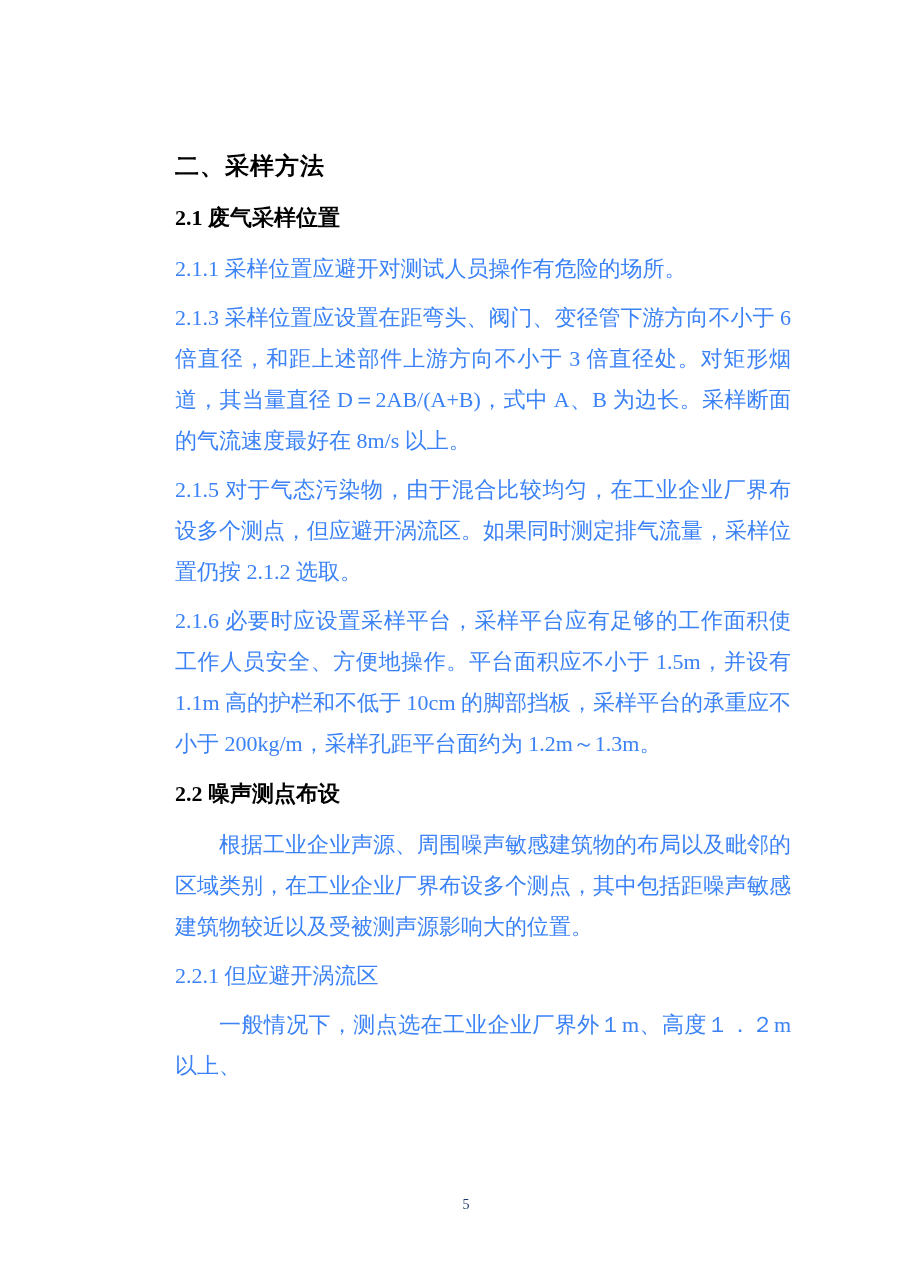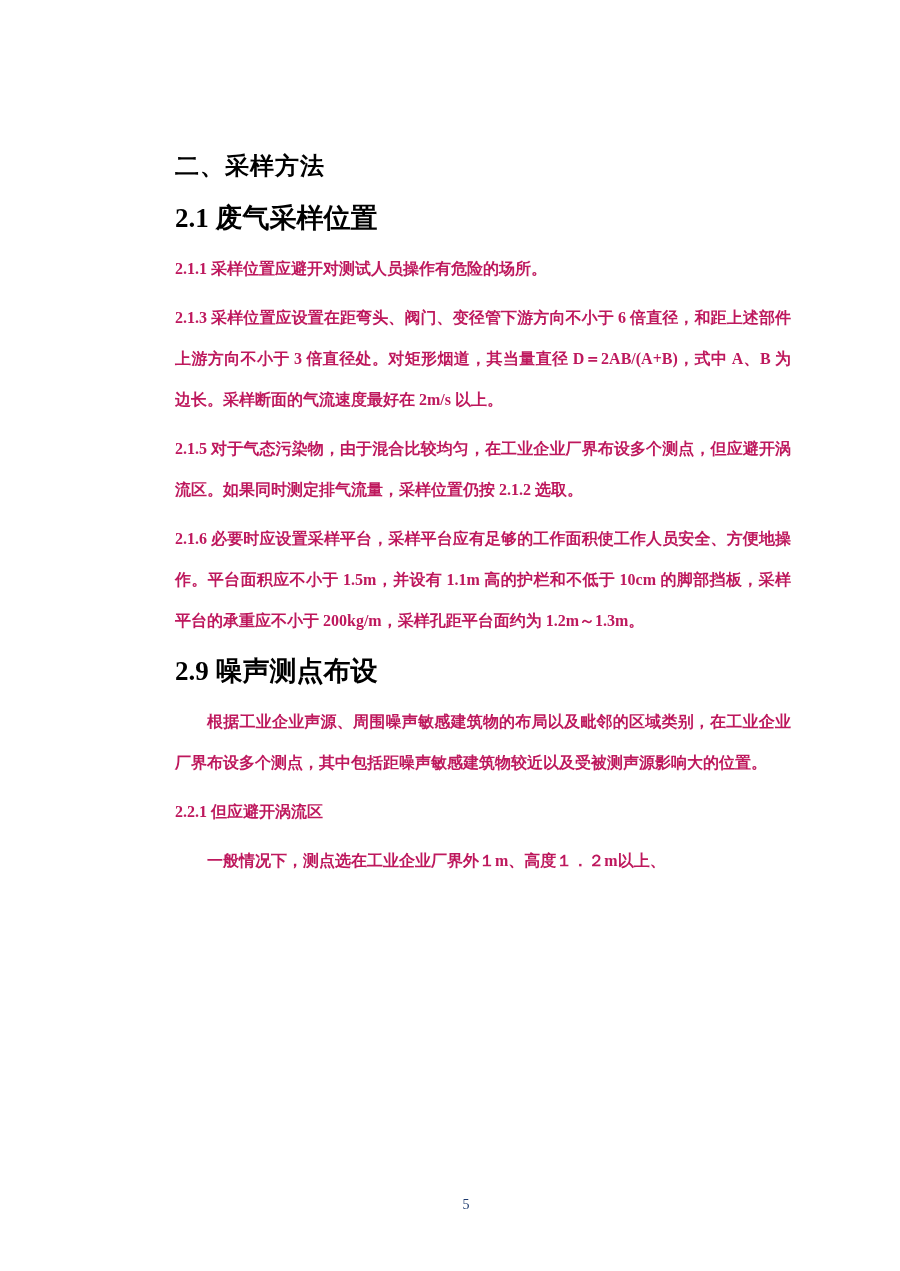--- a/index.html
+++ b/index.html
@@ -24,31 +24,30 @@
     width: 632px;
   }
   .doc-title {
     font-size: 24px;
     font-weight: bold;
     line-height: 44px;
     letter-spacing: 1px;
     color: #000000;
   }
   .section-heading {
-    font-size: 27px;
+    font-size: 22px;
     font-weight: bold;
     line-height: 44px;
     color: #000000;
   }
   .para {
-    font-size: 16px;
+    font-size: 22px;
     line-height: 41px;
     text-align: justify;
-    color: #be185d;
-    font-weight: bold;
+    color: #3b82f6;
   }
   .para.indent {
     text-indent: 2em;
   }
   .footer {
     position: absolute;
     left: 0;
     right: 0;
     bottom: 58px;
     text-align: center;
@@ -65,28 +64,28 @@
 <div class="page">
   <div class="content">
 
     <h1 class="doc-title">二、采样方法</h1>
 
     <h2 class="section-heading">2.1 废气采样位置</h2>
 
     <p class="para">2.1.1 采样位置应避开对测试人员操作有危险的场所。</p>
 
 
-    <p class="para">2.1.3 采样位置应设置在距弯头、阀门、变径管下游方向不小于 6 倍直径，和距上述部件上游方向不小于 3 倍直径处。对矩形烟道，其当量直径 D＝2AB/(A+B)，式中 A、B 为边长。采样断面的气流速度最好在 2m/s 以上。</p>
+    <p class="para">2.1.3 采样位置应设置在距弯头、阀门、变径管下游方向不小于 6 倍直径，和距上述部件上游方向不小于 3 倍直径处。对矩形烟道，其当量直径 D＝2AB/(A+B)，式中 A、B 为边长。采样断面的气流速度最好在 8m/s 以上。</p>
 
 
     <p class="para">2.1.5 对于气态污染物，由于混合比较均匀，在工业企业厂界布设多个测点，但应避开涡流区。如果同时测定排气流量，采样位置仍按 2.1.2 选取。</p>
 
     <p class="para">2.1.6 必要时应设置采样平台，采样平台应有足够的工作面积使工作人员安全、方便地操作。平台面积应不小于 1.5m，并设有 1.1m 高的护栏和不低于 10cm 的脚部挡板，采样平台的承重应不小于 200kg/m，采样孔距平台面约为 1.2m～1.3m。</p>
 
-    <h2 class="section-heading">2.9 噪声测点布设</h2>
+    <h2 class="section-heading">2.2 噪声测点布设</h2>
 
     <p class="para indent">根据工业企业声源、周围噪声敏感建筑物的布局以及毗邻的区域类别，在工业企业厂界布设多个测点，其中包括距噪声敏感建筑物较近以及受被测声源影响大的位置。</p>
 
     <p class="para">2.2.1 但应避开涡流区</p>
 
     <p class="para indent">一般情况下，测点选在工业企业厂界外１m、高度１．２m以上、</p>
 
   </div>
 
   <div class="footer">

